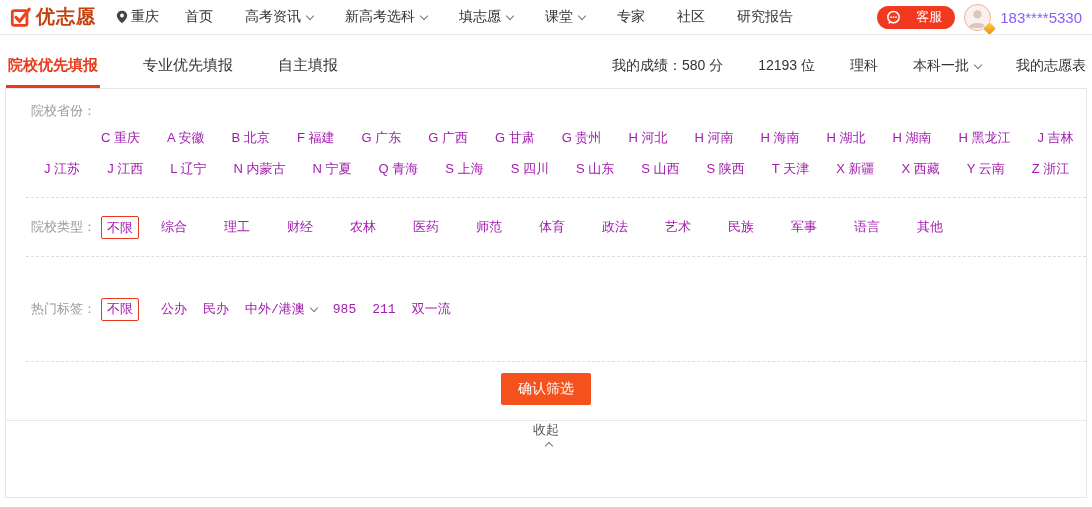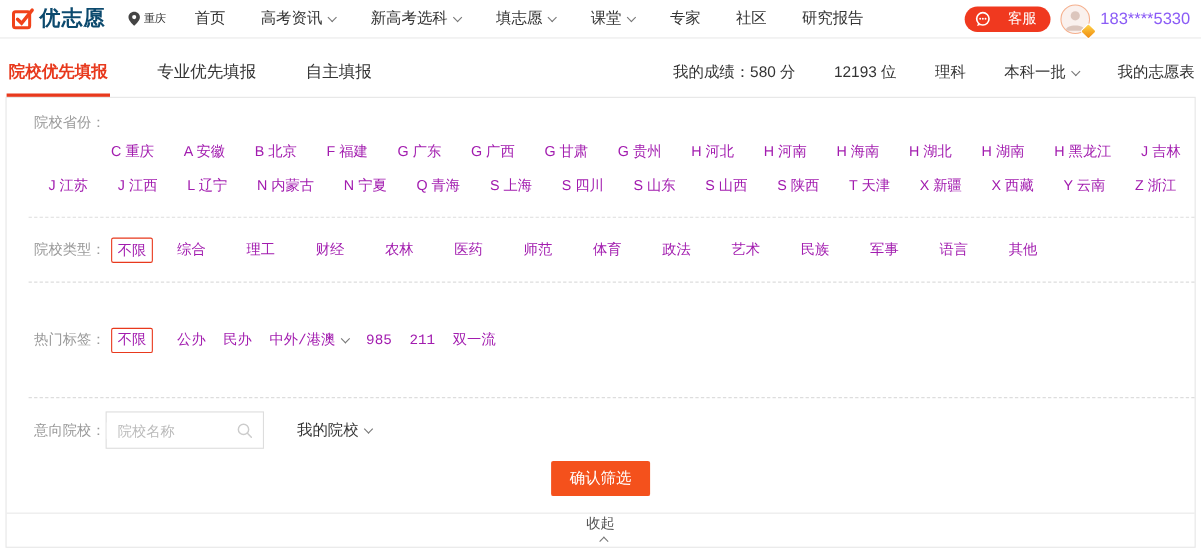--- a/index.html
+++ b/index.html
@@ -2,22 +2,22 @@
 <html><head>
 <meta charset="utf-8">
 <style>
   * { margin:0; padding:0; box-sizing:border-box; }
   html,body { width:1092px; height:507px; background:#fff; overflow:hidden;
     font-family:"Liberation Sans","DejaVu Sans",sans-serif; }
   
   .navbar { height:35px; display:flex; align-items:center; padding:0 10px;
     border-bottom:1px solid #e9e9e9; background:#fff; }
   .brand { display:flex; align-items:center; gap:4px; cursor:pointer; }
-  .brand-text { font-size:19px; font-weight:bold; color:#0c4a6e; letter-spacing:1px;text-align:center; }
-  .loc { display:flex; gap:3px; margin-left:20px; font-size:10px; color:#333; cursor:pointer; }
+  .brand-text { font-size:19px; font-weight:bold; color:#c2410c; letter-spacing:1px;text-align:center; }
+  .loc { display:flex; align-items:center; gap:3px; margin-left:20px; font-size:14px; color:#333; cursor:pointer; }
   .nav-menu { display:flex; align-items:center; margin-left:26px; }
   .nav-item { font-size:14px; color:#333; margin-right:32px; cursor:pointer; white-space:nowrap; display:flex; align-items:center; }
   .caret { display:inline-block; width:6px; height:6px; border-right:1px solid #777;
     border-bottom:1px solid #777; transform:rotate(45deg); margin-left:6px; margin-top:-3px; }
   .caret-up { transform:rotate(-135deg); margin-top:4px; }
   .nav-right { margin-left:auto; display:flex; align-items:center; gap:9px; }
   .service-pill { display:flex; align-items:center; gap:15px; background:#f0391f; color:#fff;
     font-size:13px; height:23px; padding:0 13px 0 9px; border-radius:12px; cursor:pointer; }
   .avatar-wrap { position:relative; width:27px; height:27px; cursor:pointer; }
   .avatar { width:27px; height:27px; border-radius:50%; background:#faf1ee; border:1px solid #f5b08e;
@@ -365,36 +365,20 @@
         </span>
 
         <span class="f-item">
           <span>双一流</span>
 
         </span>
       </div>
   </div>
   <div class="sep"></div>
 
-  <div class="sec-intent">
-    <span class="sec-label">意向院校：</span>
-    <div class="search-box">
-      <input type="text" placeholder="院校名称" style="">
-      <span class="search-icon">
-        <svg width="15" height="15" viewBox="0 0 16 16">
-          <circle cx="6.8" cy="6.8" r="5" fill="none" stroke="#ccc" stroke-width="1.4"></circle>
-          <line x1="10.6" y1="10.6" x2="14.4" y2="14.4" stroke="#ccc" stroke-width="1.4" stroke-linecap="round"></line>
-        </svg>
-      </span>
-    </div>
-    <span class="my-colleges f-item" style="font-size:14px;">
-      <span>我的院校</span>
-      <i class="caret"></i>
-    </span>
-  </div>
 
   <button class="confirm-btn">确认筛选</button>
 
   <div class="collapse-bar">
     <span>收起</span>
     <i class="caret caret-up"></i>
   </div>
 </div>
 
 </body></html>

